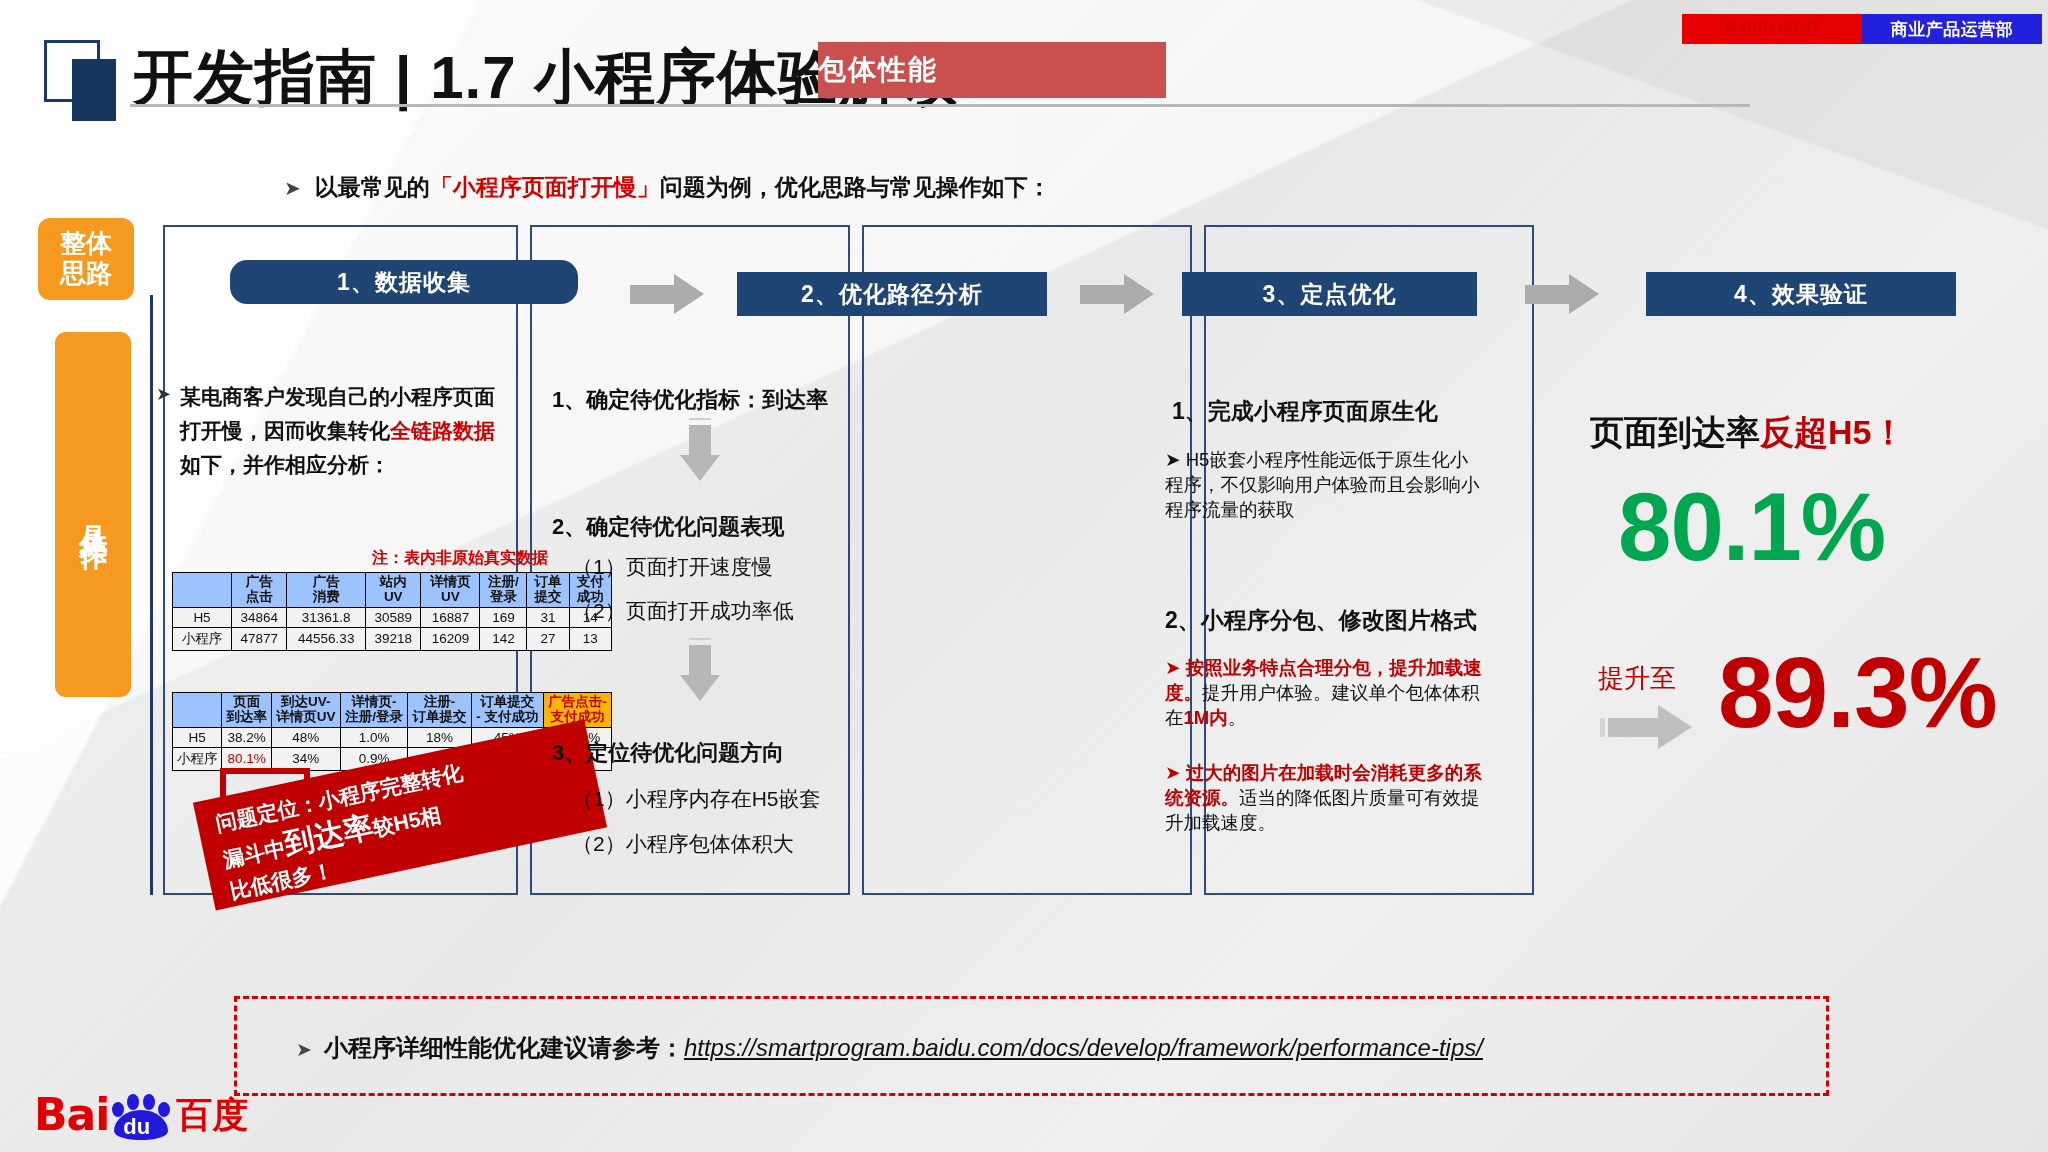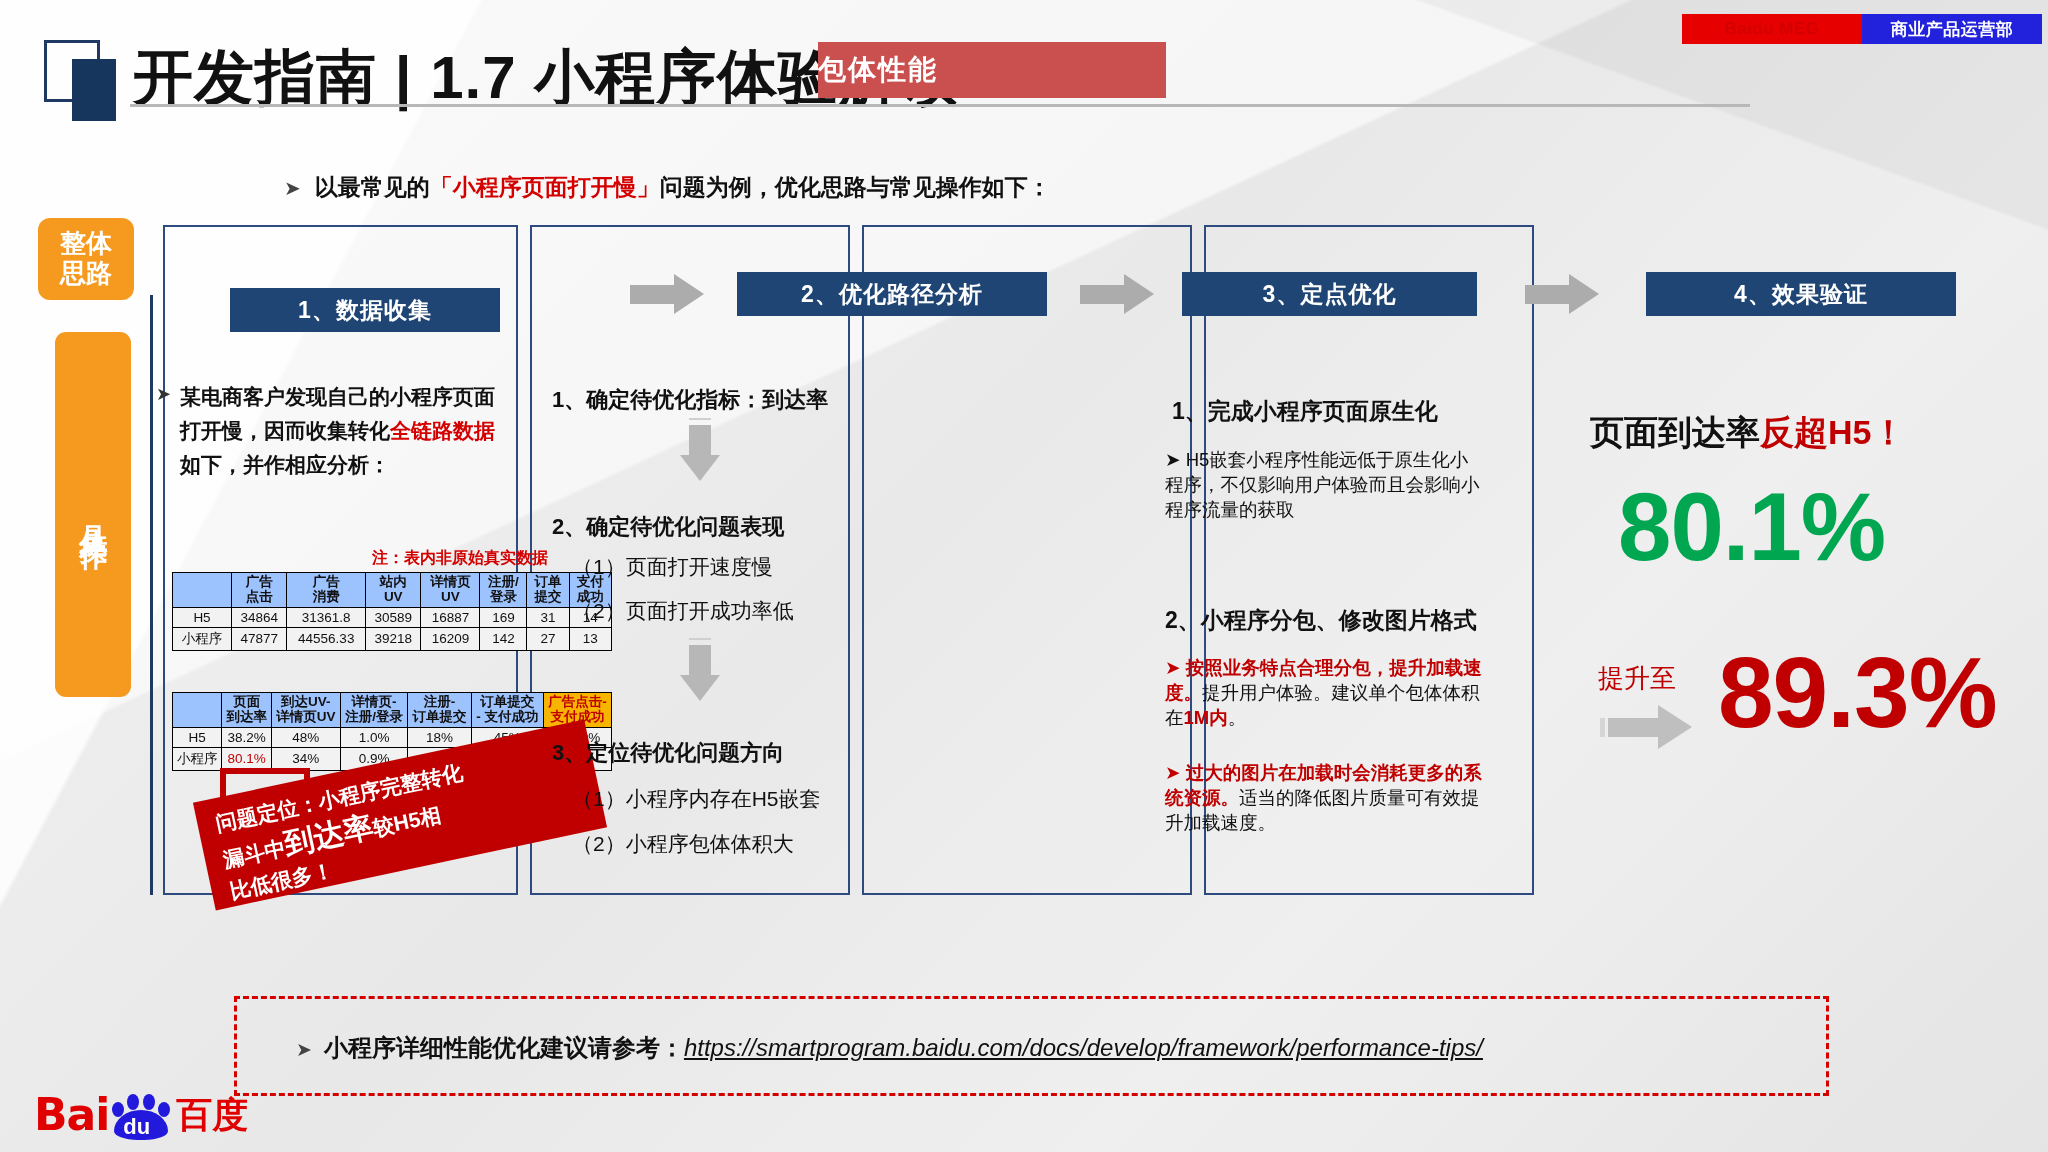--- a/index.html
+++ b/index.html
@@ -144,21 +144,21 @@
   <div class="bar-detail">
     <span>具体操作</span>
   </div>
   <div class="vrule"></div>
 
   <div class="col" id="col1"></div>
   <div class="col" id="col2" style="left:530px;width:320px;"></div>
   <div class="col" id="col3" style="left:862px;width:330px;"></div>
   <div class="col" id="col4" style="left:1204px;width:330px;"></div>
 
-  <div class="stepbtn" style="left:230px;top:288px;width:270px;">
+  <div class="stepbtn" style="left:230px;top:260px;width:348px;border-radius:17px;">
       <span>1、数据收集</span>
     </div>
   <div class="stepbtn" style="left:737px;top:272px;width:310px;">
       <span>2、优化路径分析</span>
     </div>
   <div class="stepbtn" style="left:1182px;top:272px;width:295px;">
       <span>3、定点优化</span>
     </div>
   <div class="stepbtn" style="left:1627px;top:272px;width:310px;margin-left:19px;">
       <span>4、效果验证</span>

